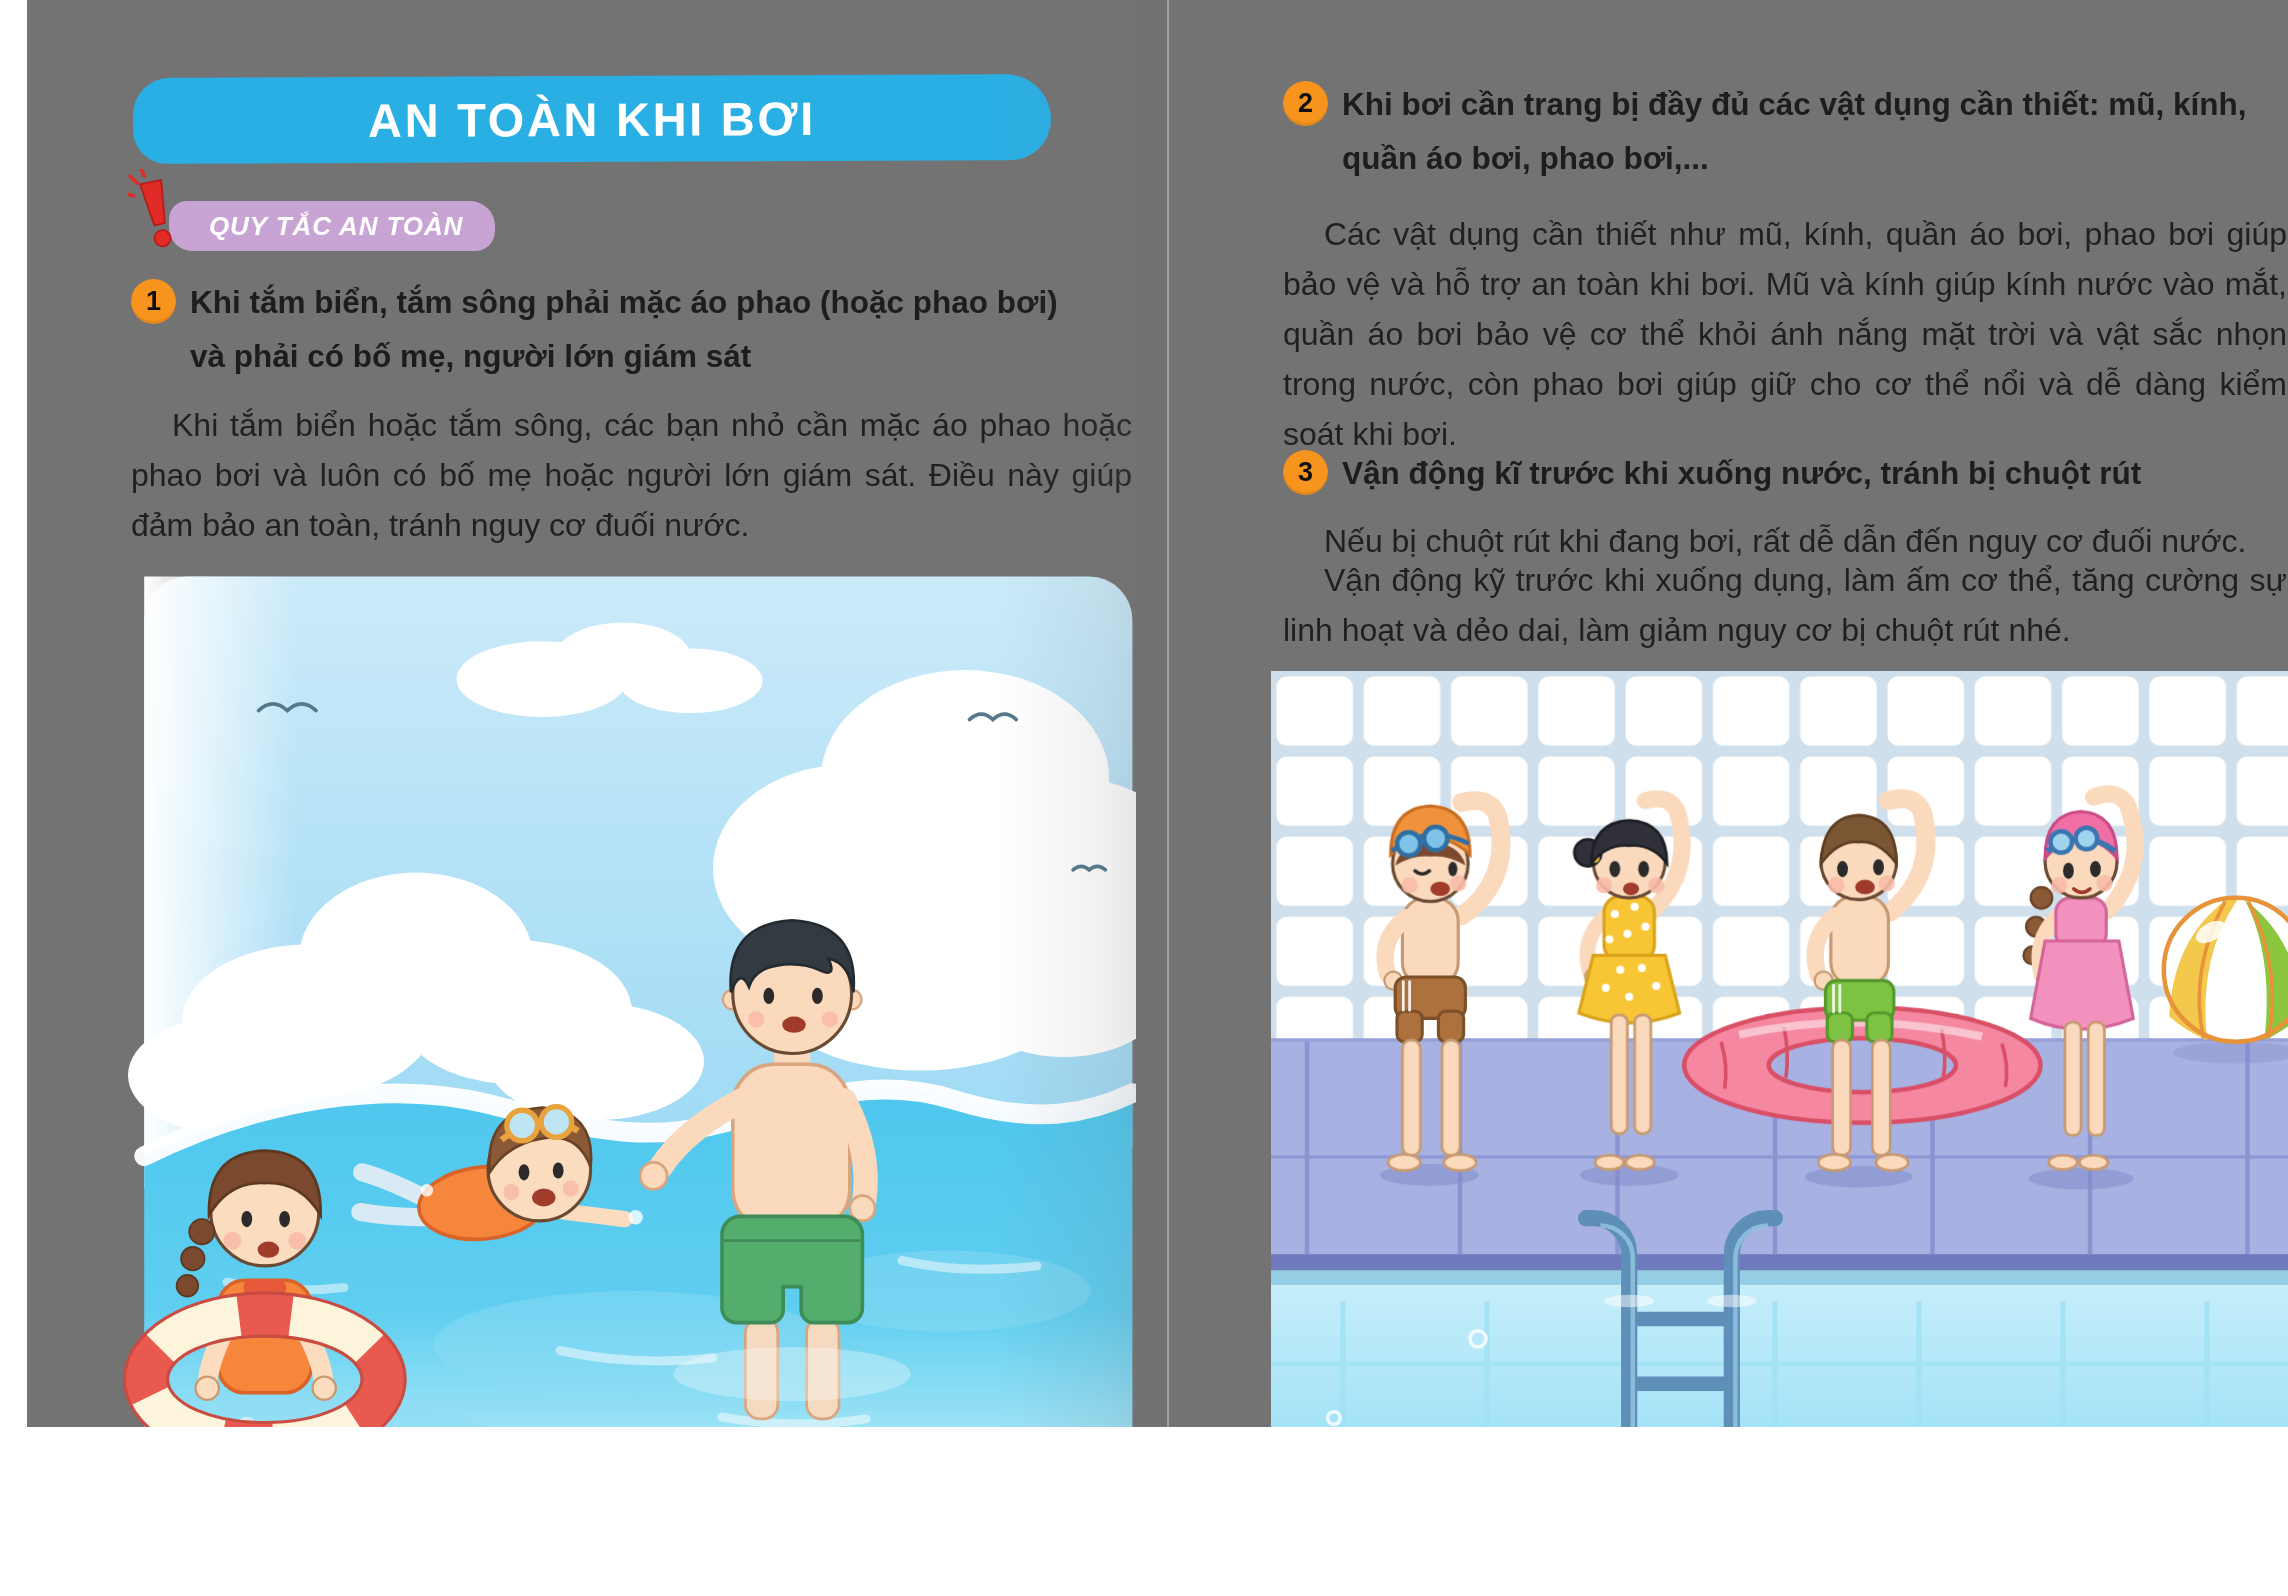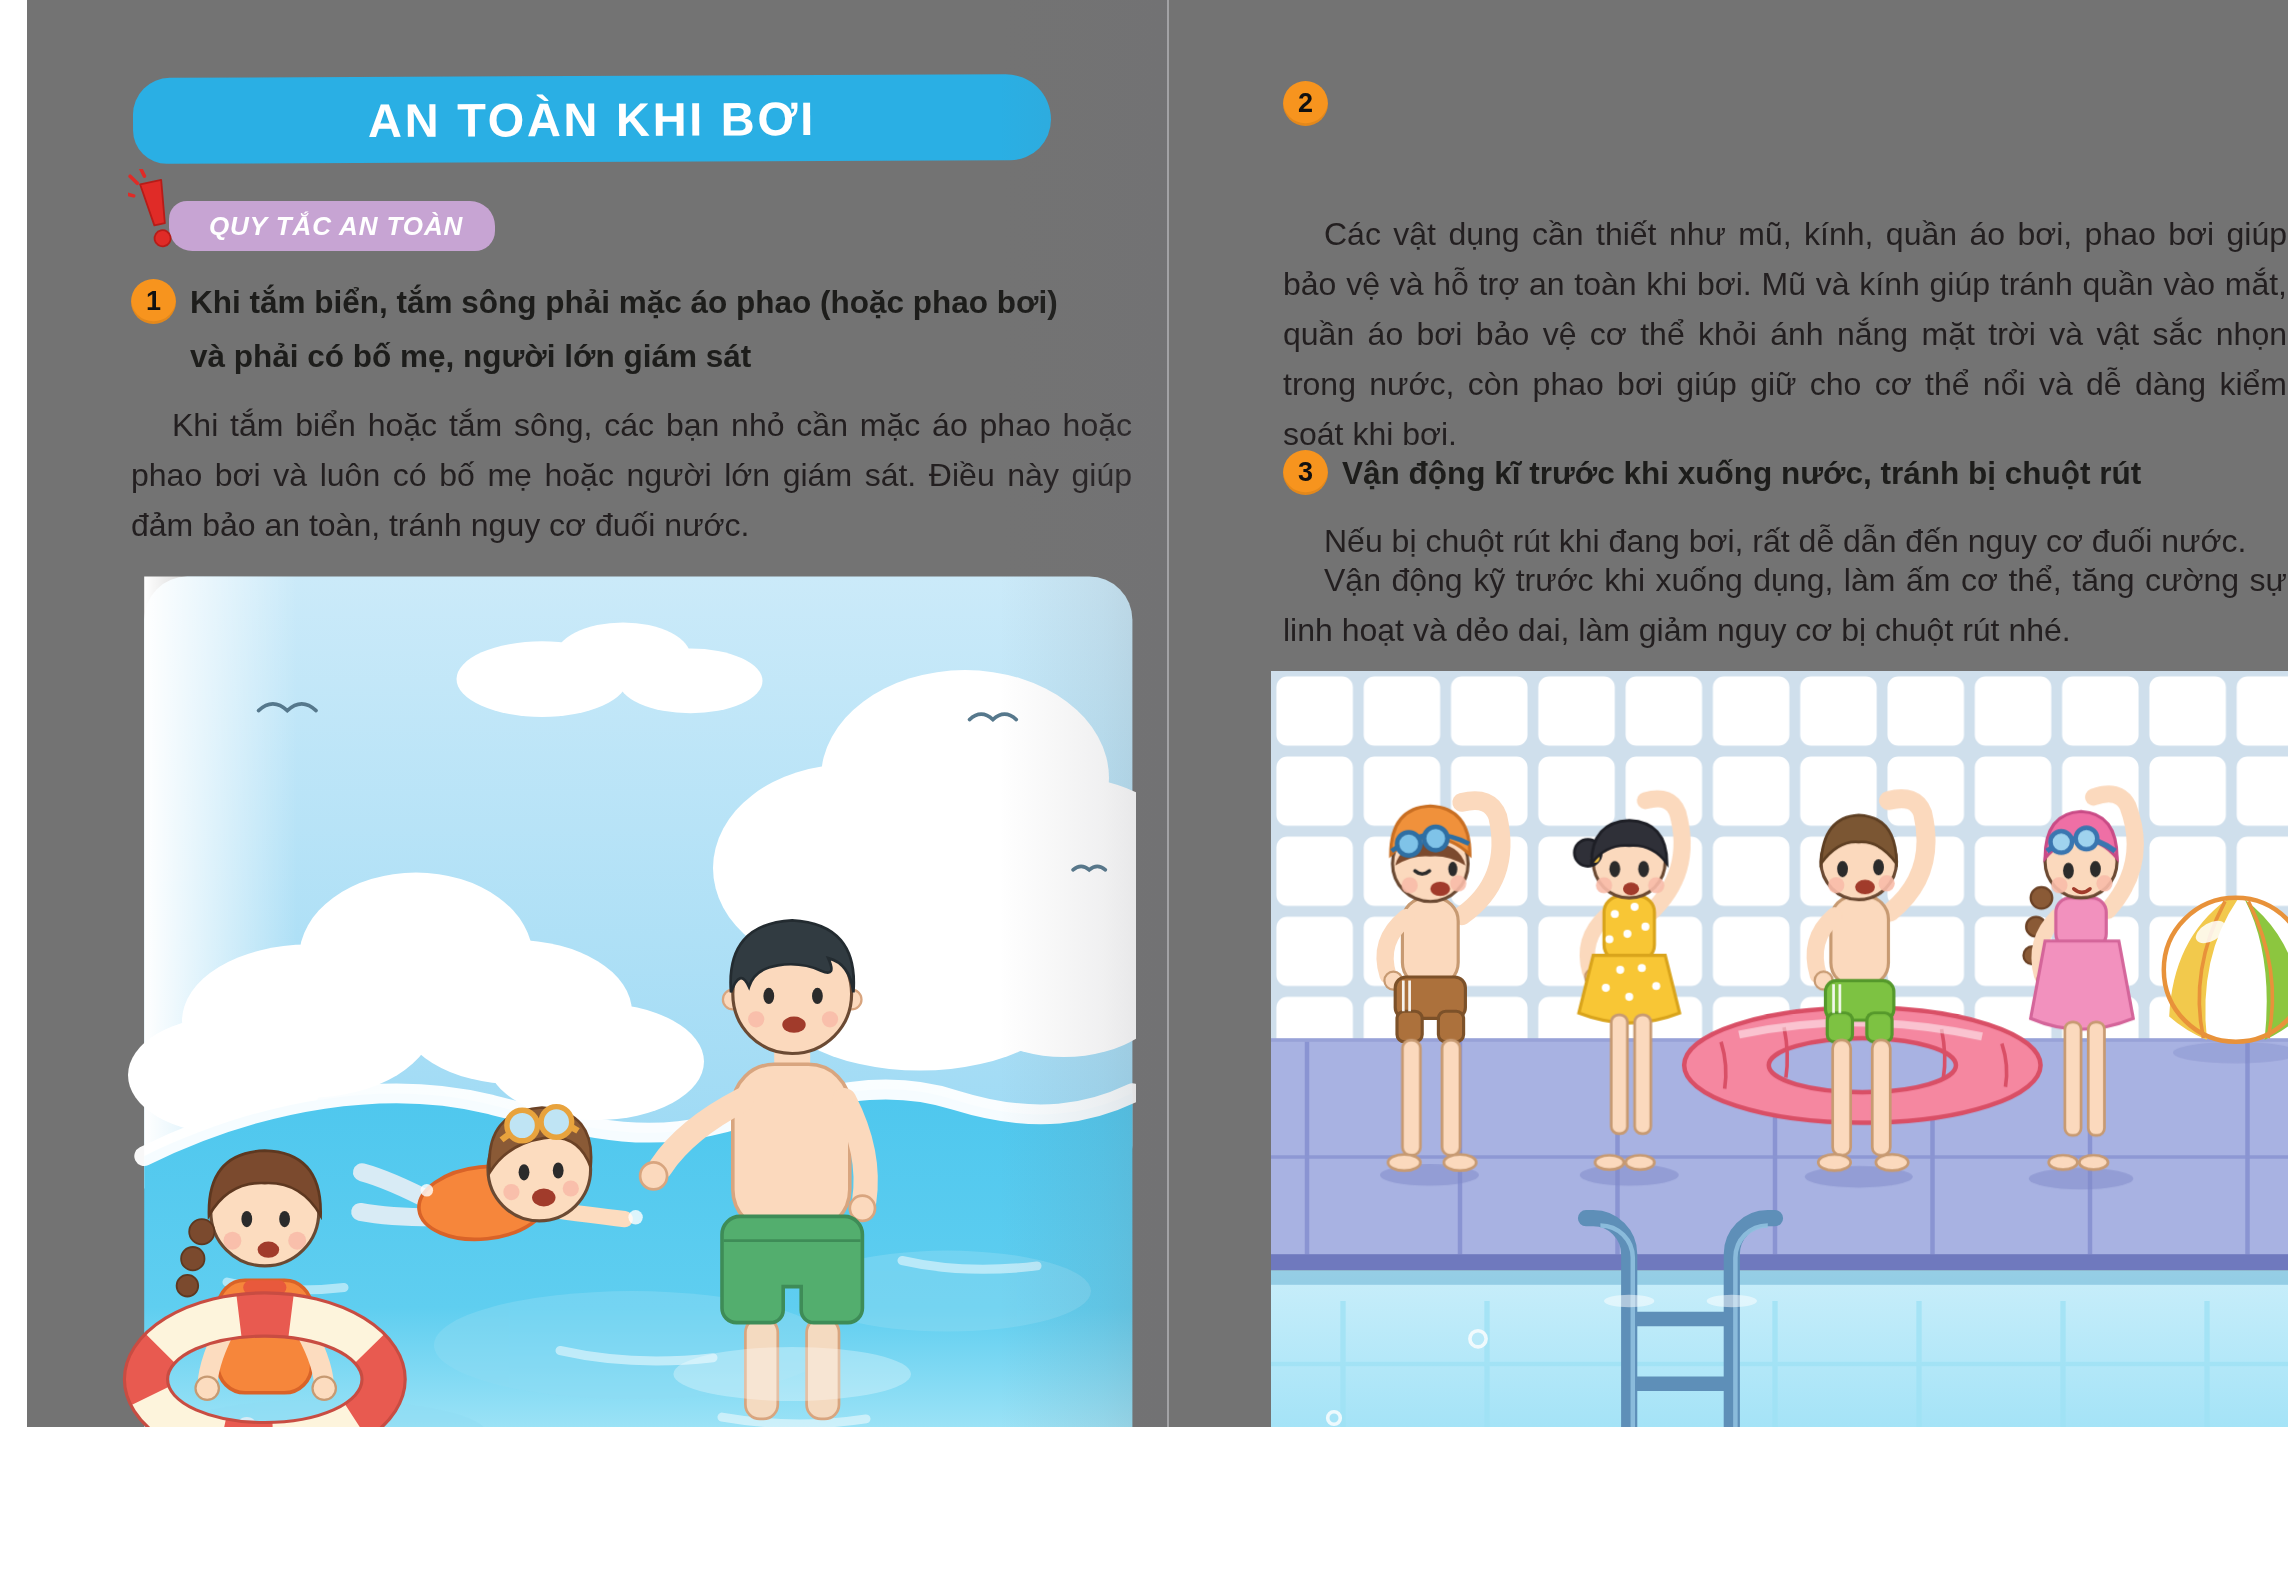--- a/index.html
+++ b/index.html
@@ -244,22 +244,23 @@
 
     <div class="page-bubble" id="bubble36">
       <span>36</span>
     </div>
   </div>
 
   <div>
 
     <div class="section" id="sec2">
       <div class="num-badge">2</div>
-    </div>
-    <p class="body-par" id="par2">Các vật dụng cần thiết như mũ, kính, quần áo bơi, phao bơi giúp bảo vệ và hỗ trợ an toàn khi bơi. Mũ và kính giúp tránh quần vào mắt, quần áo bơi bảo vệ cơ thể khỏi ánh nắng mặt trời và vật sắc nhọn trong nước, còn phao bơi giúp giữ cho cơ thể nổi và dễ dàng kiểm soát khi bơi.</p>
+      <div class="sec-heading">Khi bơi cần trang bị đầy đủ các vật dụng cần thiết: mũ, kính, quần áo bơi, phao bơi,...</div>
+    </div>
+    <p class="body-par" id="par2">Các vật dụng cần thiết như mũ, kính, quần áo bơi, phao bơi giúp bảo vệ và hỗ trợ an toàn khi bơi. Mũ và kính giúp kính nước vào mắt, quần áo bơi bảo vệ cơ thể khỏi ánh nắng mặt trời và vật sắc nhọn trong nước, còn phao bơi giúp giữ cho cơ thể nổi và dễ dàng kiểm soát khi bơi.</p>
 
     <div class="section" id="sec3">
       <div class="num-badge">3</div>
       <div class="sec-heading">Vận động kĩ trước khi xuống nước, tránh bị chuột rút</div>
     </div>
     <p class="body-par" id="par3a">Nếu bị chuột rút khi đang bơi, rất dễ dẫn đến nguy cơ đuối nước.</p>
     <p class="body-par" id="par3b">Vận động kỹ trước khi xuống dụng, làm ấm cơ thể, tăng cường sự linh hoạt và dẻo dai, làm giảm nguy cơ bị chuột rút nhé.</p>
 
     <svg class="illu-right" viewBox="0 0 1140 1000">
       <defs>

